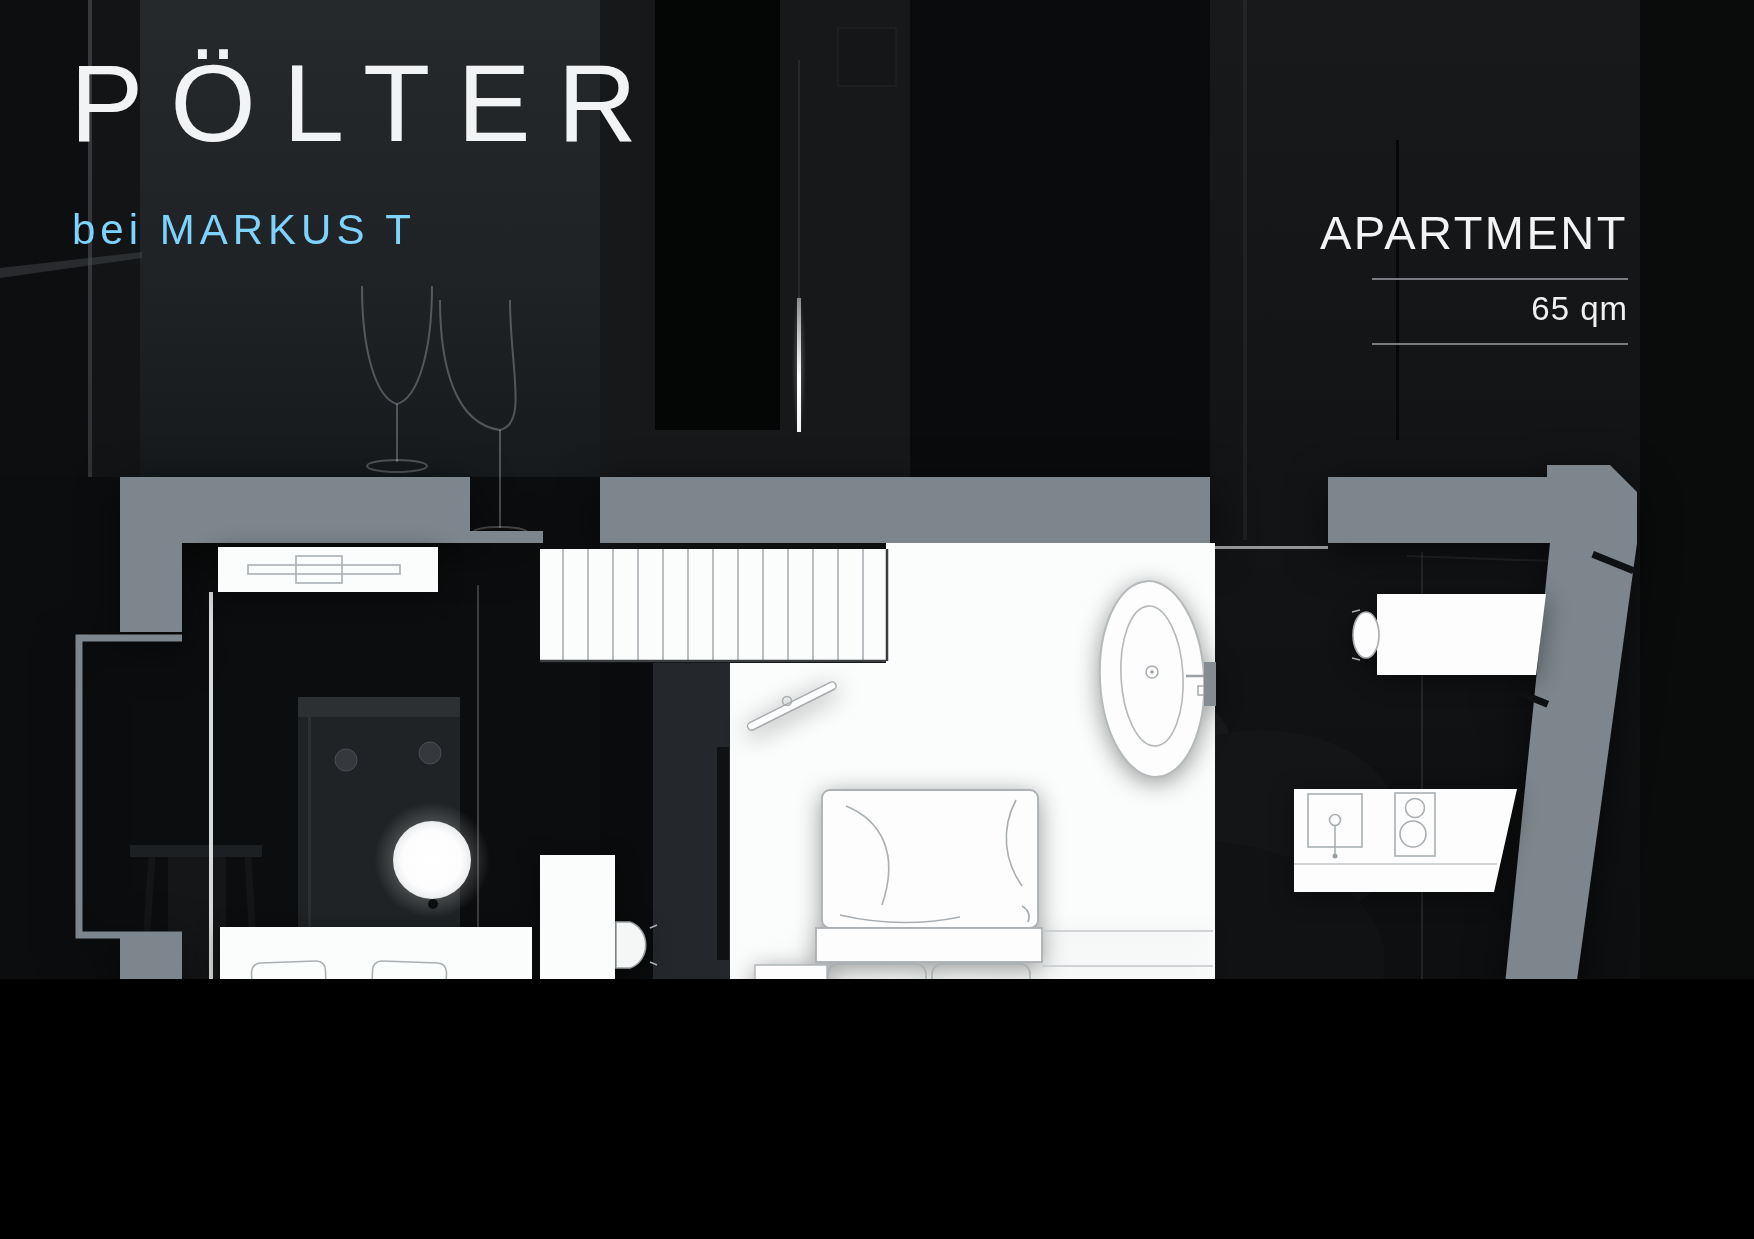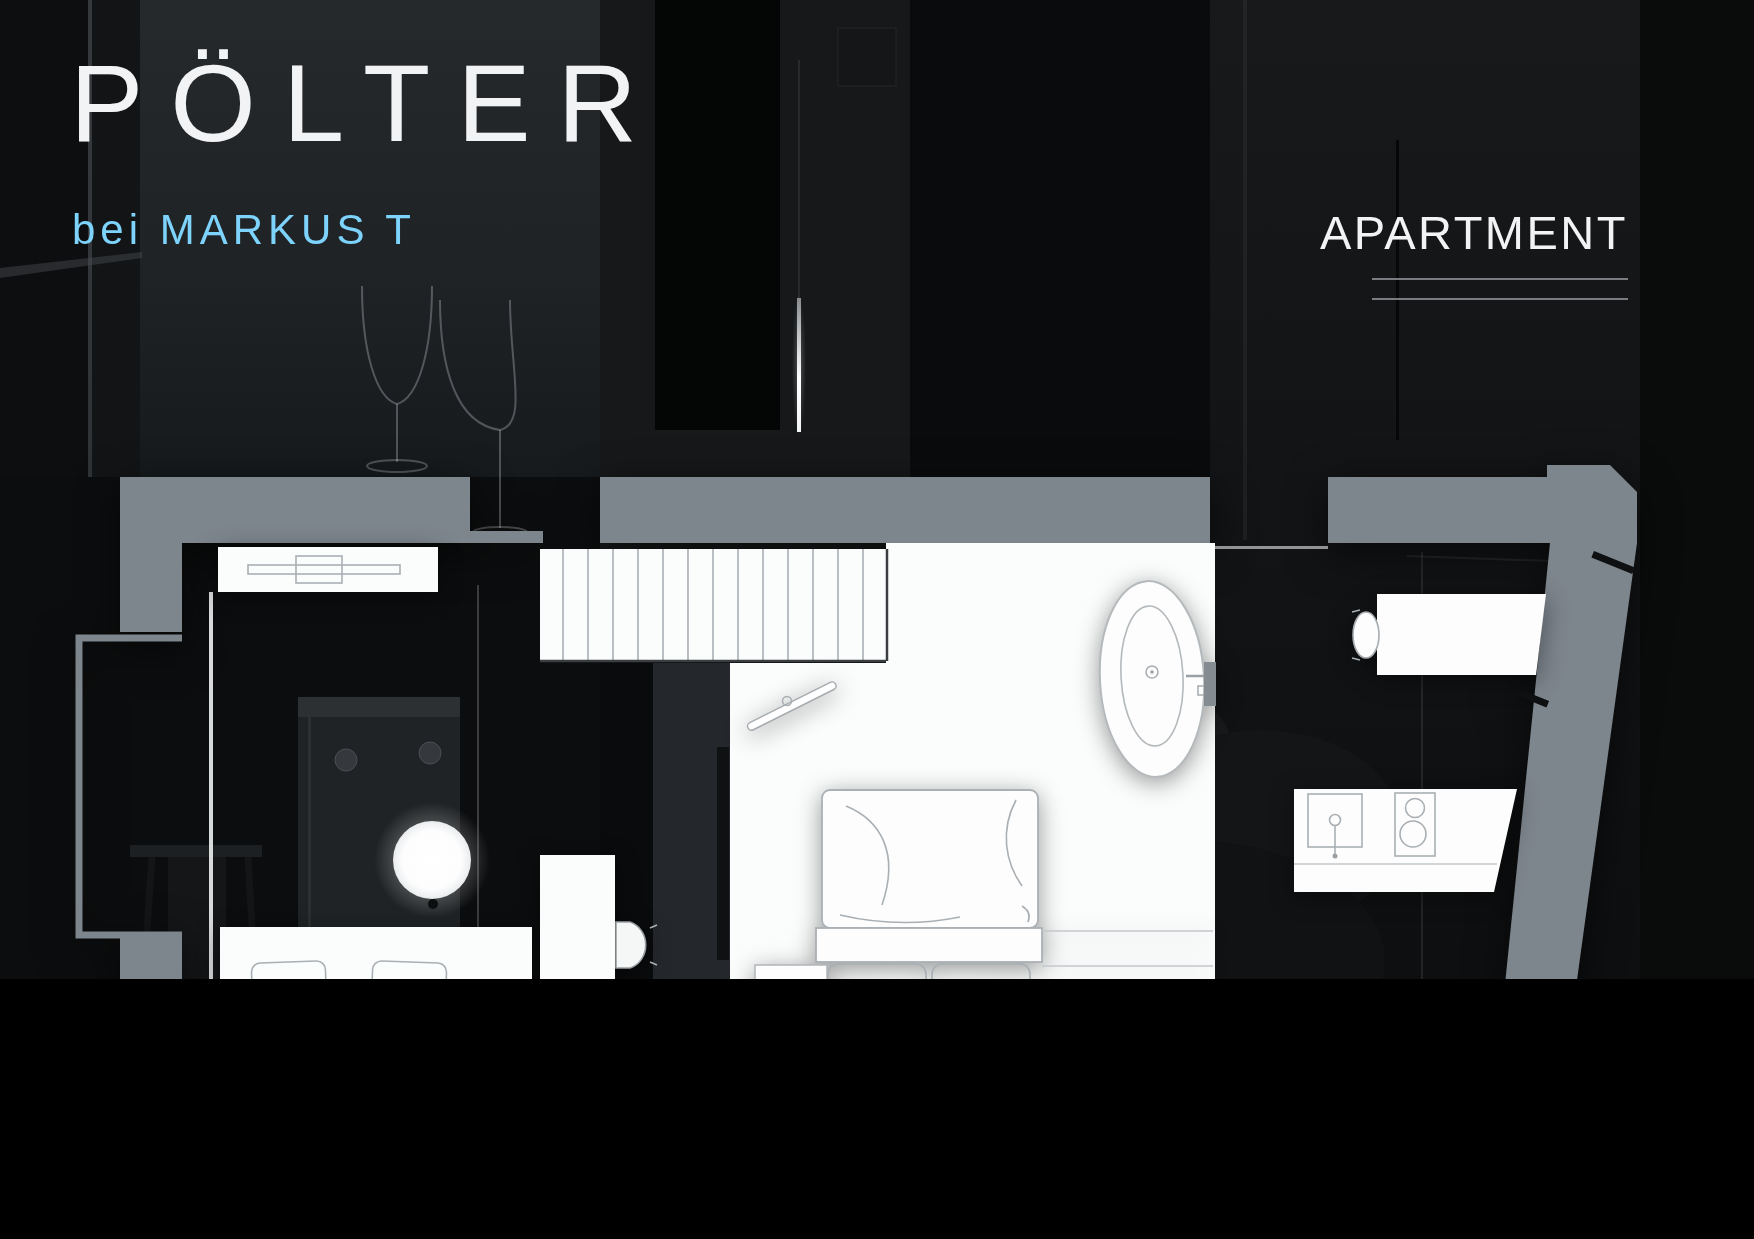--- a/index.html
+++ b/index.html
@@ -249,16 +249,17 @@
 </svg>
 
 <div class="brand">
   <h1>PÖLTER</h1>
   <div class="sub">bei MARKUS T</div>
 </div>
 
 <div class="info">
   <div class="head">APARTMENT</div>
   <div class="rule"></div>
+  <div class="val">65 qm</div>
   <div class="rule rule2"></div>
 </div>
 
 </div>
 
 </body></html>

